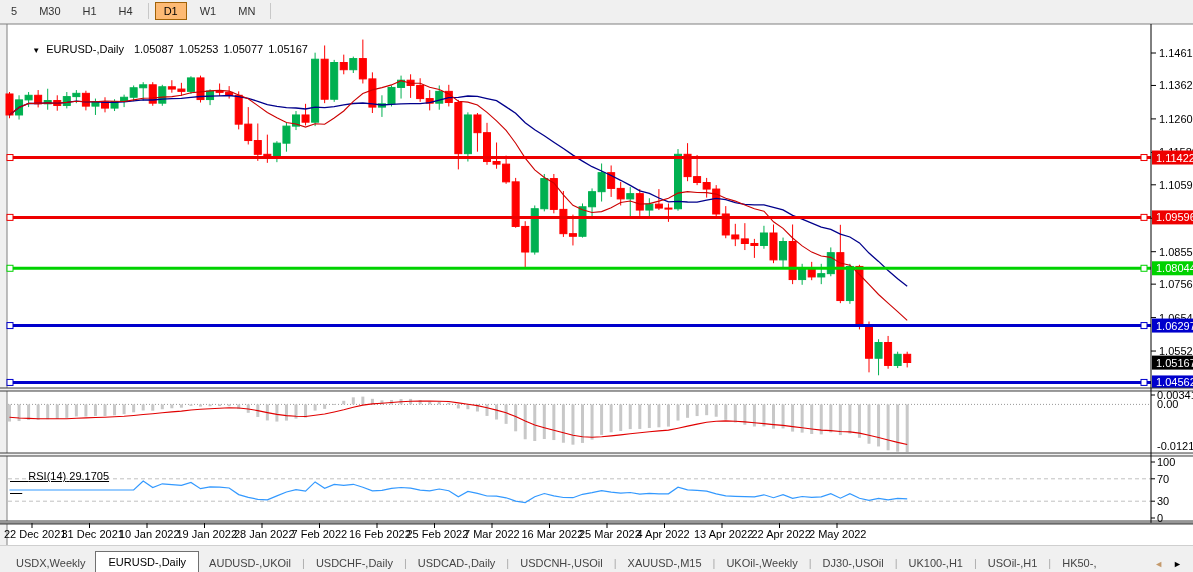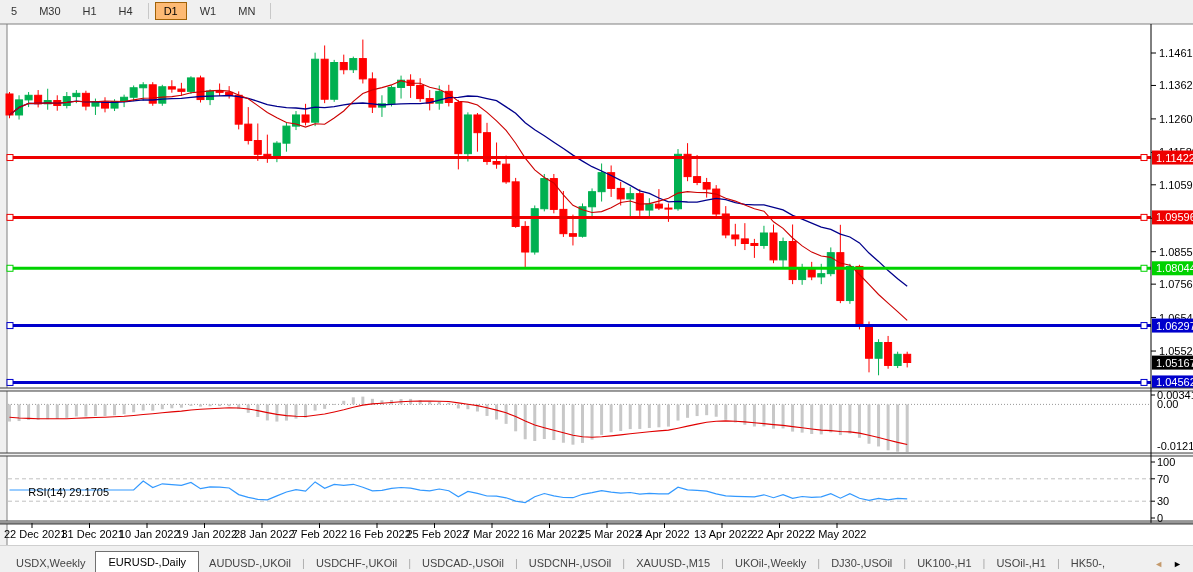--- a/index.html
+++ b/index.html
@@ -439,37 +439,40 @@
         <line x1="664.5" y1="501" x2="664.5" y2="506" stroke="#000"></line>
         <text x="636.5" y="516" font-size="11" fill="#000">4 Apr 2022</text>
         <line x1="722" y1="501" x2="722" y2="506" stroke="#000"></line>
         <text x="694" y="516" font-size="11" fill="#000">13 Apr 2022</text>
         <line x1="779.5" y1="501" x2="779.5" y2="506" stroke="#000"></line>
         <text x="751.5" y="516" font-size="11" fill="#000">22 Apr 2022</text>
         <line x1="837" y1="501" x2="837" y2="506" stroke="#000"></line>
         <text x="809" y="516" font-size="11" fill="#000">2 May 2022</text>
       </svg>
 
-
-
-    <div class="ovl" id="rsi-ovl" style="top:452px;">
+    <div class="ovl" id="title-ovl" style="top:9px;left:14px;">
+      <span class="arr">▼</span><span class="sym">EURUSD-,Daily</span><span class="q">1.05087</span><span class="q">1.05253</span><span class="q">1.05077</span><span class="q">1.05167</span>
+    </div>
+
+
+    <div class="ovl" id="rsi-ovl" style="top:436px;text-decoration:underline;">
       <span>RSI(14)</span> <span>29.1705</span>
     </div>
   </div>
 
   <div id="tab-row">
     <span style="width:6px"></span>
     <span id="tabs-holder" style="display:flex;align-items:flex-end;">
         <span class="tab">USDX,Weekly</span>
         <span class="tab active">EURUSD-,Daily</span>
         <span class="tab">AUDUSD-,UKOil</span>
         <span class="tab-sep">|</span>
-        <span class="tab">USDCHF-,UKOil</span>
-        <span class="tab-sep">|</span>
-        <span class="tab">USDCAD-,USOil</span>
+        <span class="tab">USDCHF-,Daily</span>
+        <span class="tab-sep">|</span>
+        <span class="tab">USDCAD-,Daily</span>
         <span class="tab-sep">|</span>
         <span class="tab">USDCNH-,USOil</span>
         <span class="tab-sep">|</span>
         <span class="tab">XAUUSD-,M15</span>
         <span class="tab-sep">|</span>
         <span class="tab">UKOil-,Weekly</span>
         <span class="tab-sep">|</span>
         <span class="tab">DJ30-,USOil</span>
         <span class="tab-sep">|</span>
         <span class="tab">UK100-,H1</span>

